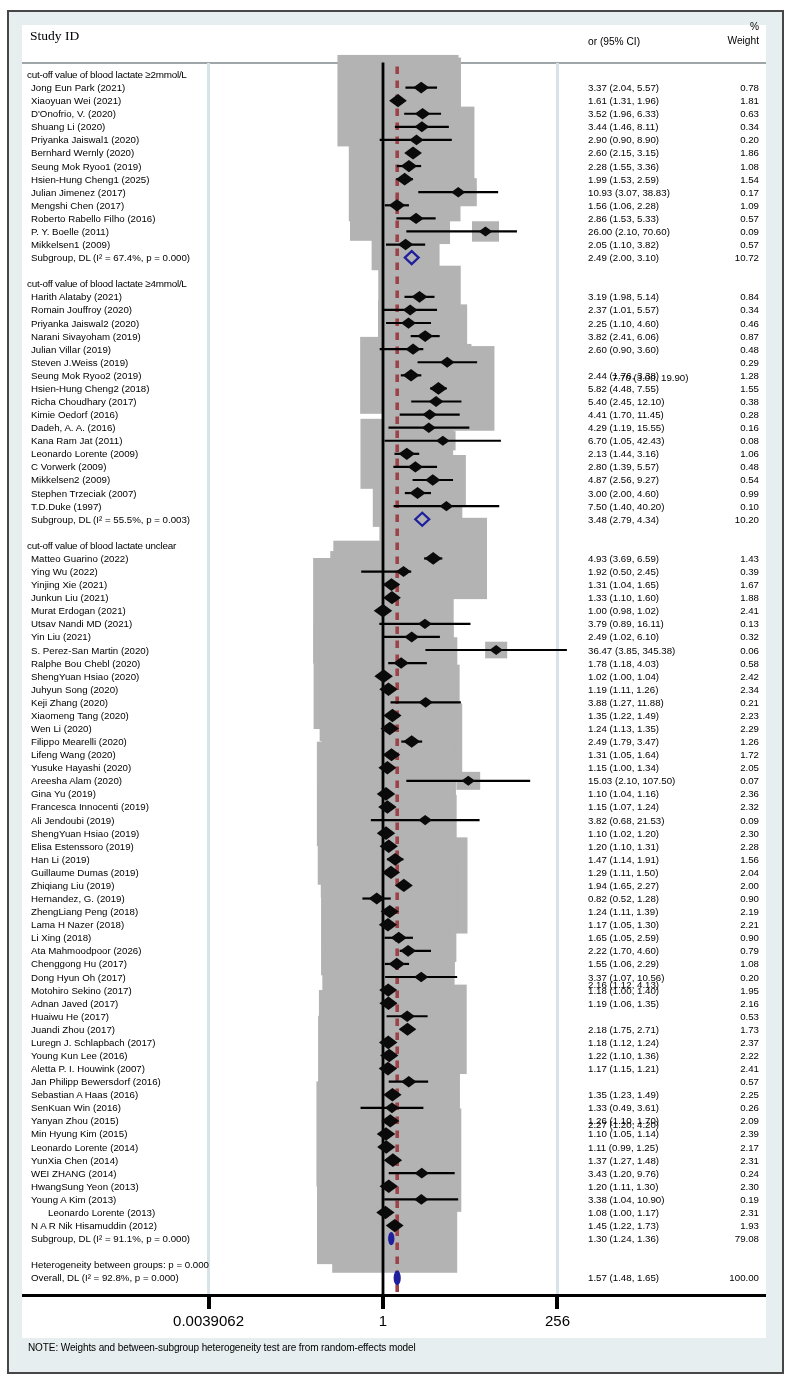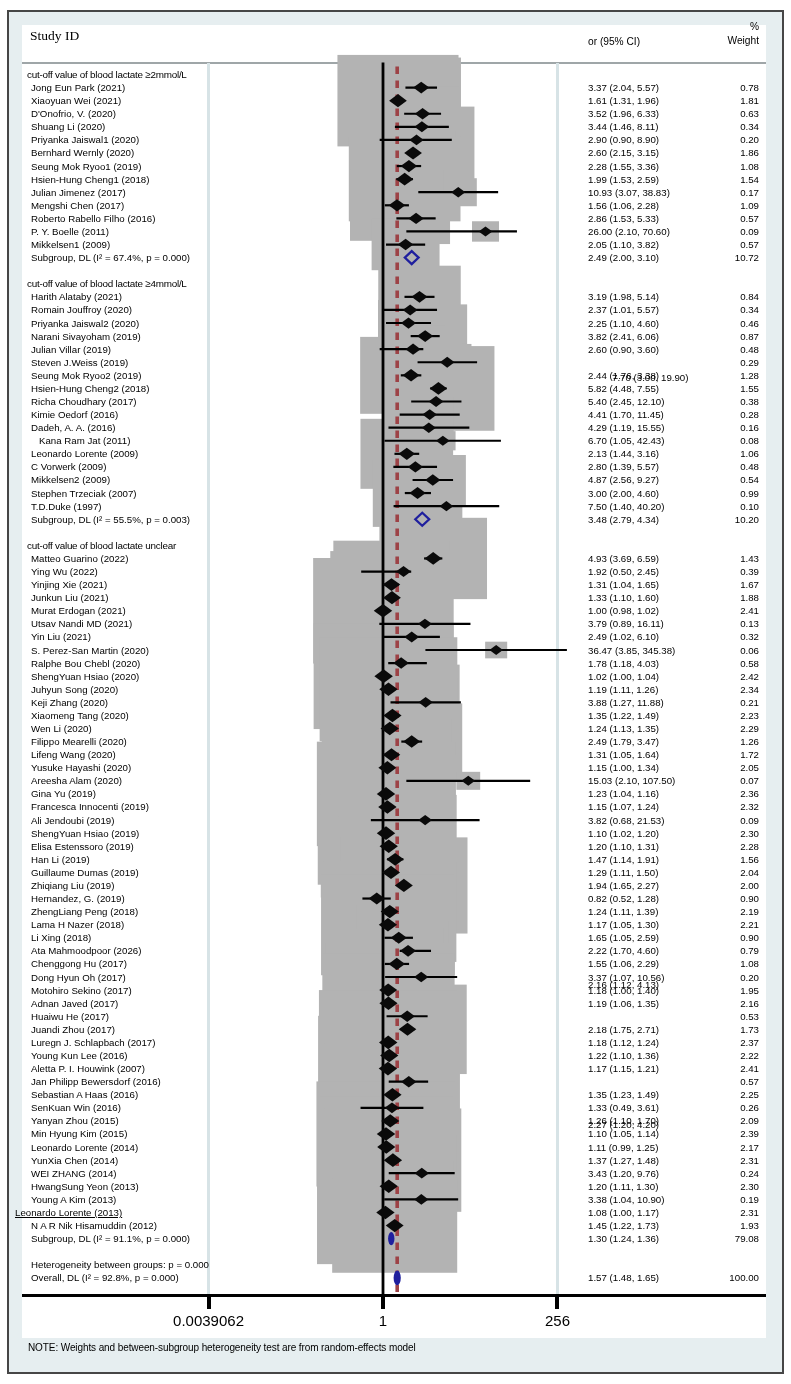--- a/index.html
+++ b/index.html
@@ -330,21 +330,21 @@
     <div class="rowtext wt-col" style="left: 690px; top: 120.32px; width: 69px; text-align: right;">0.34</div>
     <div class="rowtext " style="left: 31px; top: 133.4px;">Priyanka Jaiswal1 (2020)</div>
     <div class="rowtext or-col" style="left: 588px; top: 133.4px;">2.90 (0.90, 8.90)</div>
     <div class="rowtext wt-col" style="left: 690px; top: 133.4px; width: 69px; text-align: right;">0.20</div>
     <div class="rowtext " style="left: 31px; top: 146.48px;">Bernhard Wernly (2020)</div>
     <div class="rowtext or-col" style="left: 588px; top: 146.48px;">2.60 (2.15, 3.15)</div>
     <div class="rowtext wt-col" style="left: 690px; top: 146.48px; width: 69px; text-align: right;">1.86</div>
     <div class="rowtext " style="left: 31px; top: 159.56px;">Seung Mok Ryoo1 (2019)</div>
     <div class="rowtext or-col" style="left: 588px; top: 159.56px;">2.28 (1.55, 3.36)</div>
     <div class="rowtext wt-col" style="left: 690px; top: 159.56px; width: 69px; text-align: right;">1.08</div>
-    <div class="rowtext " style="left: 31px; top: 172.64px;">Hsien-Hung Cheng1 (2018)</div>
+    <div class="rowtext " style="left: 31px; top: 172.64px;">Hsien-Hung Cheng1 (2025)</div>
     <div class="rowtext or-col" style="left: 588px; top: 172.64px;">1.99 (1.53, 2.59)</div>
     <div class="rowtext wt-col" style="left: 690px; top: 172.64px; width: 69px; text-align: right;">1.54</div>
     <div class="rowtext " style="left: 31px; top: 185.72px;">Julian Jimenez (2017)</div>
     <div class="rowtext or-col" style="left: 588px; top: 185.72px;">10.93 (3.07, 38.83)</div>
     <div class="rowtext wt-col" style="left: 690px; top: 185.72px; width: 69px; text-align: right;">0.17</div>
     <div class="rowtext " style="left: 31px; top: 198.8px;">Mengshi Chen (2017)</div>
     <div class="rowtext or-col" style="left: 588px; top: 198.8px;">1.56 (1.06, 2.28)</div>
     <div class="rowtext wt-col" style="left: 690px; top: 198.8px; width: 69px; text-align: right;">1.09</div>
     <div class="rowtext " style="left: 31px; top: 211.88px;">Roberto Rabello Filho (2016)</div>
     <div class="rowtext or-col" style="left: 588px; top: 211.88px;">2.86 (1.53, 5.33)</div>
@@ -385,21 +385,21 @@
     <div class="rowtext wt-col" style="left: 690px; top: 381.92px; width: 69px; text-align: right;">1.55</div>
     <div class="rowtext " style="left: 31px; top: 395px;">Richa Choudhary (2017)</div>
     <div class="rowtext or-col" style="left: 588px; top: 395px;">5.40 (2.45, 12.10)</div>
     <div class="rowtext wt-col" style="left: 690px; top: 395px; width: 69px; text-align: right;">0.38</div>
     <div class="rowtext " style="left: 31px; top: 408.08px;">Kimie Oedorf (2016)</div>
     <div class="rowtext or-col" style="left: 588px; top: 408.08px;">4.41 (1.70, 11.45)</div>
     <div class="rowtext wt-col" style="left: 690px; top: 408.08px; width: 69px; text-align: right;">0.28</div>
     <div class="rowtext " style="left: 31px; top: 421.16px;">Dadeh, A. A. (2016)</div>
     <div class="rowtext or-col" style="left: 588px; top: 421.16px;">4.29 (1.19, 15.55)</div>
     <div class="rowtext wt-col" style="left: 690px; top: 421.16px; width: 69px; text-align: right;">0.16</div>
-    <div class="rowtext " style="left: 39px; top: 434.24px;">Kana Ram Jat (2011)</div>
+    <div class="rowtext " style="left: 31px; top: 434.24px;">Kana Ram Jat (2011)</div>
     <div class="rowtext or-col" style="left: 588px; top: 434.24px;">6.70 (1.05, 42.43)</div>
     <div class="rowtext wt-col" style="left: 690px; top: 434.24px; width: 69px; text-align: right;">0.08</div>
     <div class="rowtext " style="left: 31px; top: 447.32px;">Leonardo Lorente (2009)</div>
     <div class="rowtext or-col" style="left: 588px; top: 447.32px;">2.13 (1.44, 3.16)</div>
     <div class="rowtext wt-col" style="left: 690px; top: 447.32px; width: 69px; text-align: right;">1.06</div>
     <div class="rowtext " style="left: 31px; top: 460.4px;">C Vorwerk (2009)</div>
     <div class="rowtext or-col" style="left: 588px; top: 460.4px;">2.80 (1.39, 5.57)</div>
     <div class="rowtext wt-col" style="left: 690px; top: 460.4px; width: 69px; text-align: right;">0.48</div>
     <div class="rowtext " style="left: 31px; top: 473.48px;">Mikkelsen2 (2009)</div>
     <div class="rowtext or-col" style="left: 588px; top: 473.48px;">4.87 (2.56, 9.27)</div>
@@ -462,21 +462,21 @@
     <div class="rowtext " style="left: 31px; top: 748.16px;">Lifeng Wang (2020)</div>
     <div class="rowtext or-col" style="left: 588px; top: 748.16px;">1.31 (1.05, 1.64)</div>
     <div class="rowtext wt-col" style="left: 690px; top: 748.16px; width: 69px; text-align: right;">1.72</div>
     <div class="rowtext " style="left: 31px; top: 761.24px;">Yusuke Hayashi (2020)</div>
     <div class="rowtext or-col" style="left: 588px; top: 761.24px;">1.15 (1.00, 1.34)</div>
     <div class="rowtext wt-col" style="left: 690px; top: 761.24px; width: 69px; text-align: right;">2.05</div>
     <div class="rowtext " style="left: 31px; top: 774.32px;">Areesha Alam (2020)</div>
     <div class="rowtext or-col" style="left: 588px; top: 774.32px;">15.03 (2.10, 107.50)</div>
     <div class="rowtext wt-col" style="left: 690px; top: 774.32px; width: 69px; text-align: right;">0.07</div>
     <div class="rowtext " style="left: 31px; top: 787.4px;">Gina Yu (2019)</div>
-    <div class="rowtext or-col" style="left: 588px; top: 787.4px;">1.23 (1.04, 1.16)</div>
+    <div class="rowtext or-col" style="left: 588px; top: 787.4px;">1.10 (1.04, 1.16)</div>
     <div class="rowtext wt-col" style="left: 690px; top: 787.4px; width: 69px; text-align: right;">2.36</div>
     <div class="rowtext " style="left: 31px; top: 800.48px;">Francesca Innocenti (2019)</div>
     <div class="rowtext or-col" style="left: 588px; top: 800.48px;">1.15 (1.07, 1.24)</div>
     <div class="rowtext wt-col" style="left: 690px; top: 800.48px; width: 69px; text-align: right;">2.32</div>
     <div class="rowtext " style="left: 31px; top: 813.56px;">Ali Jendoubi (2019)</div>
     <div class="rowtext or-col" style="left: 588px; top: 813.56px;">3.82 (0.68, 21.53)</div>
     <div class="rowtext wt-col" style="left: 690px; top: 813.56px; width: 69px; text-align: right;">0.09</div>
     <div class="rowtext " style="left: 31px; top: 826.64px;">ShengYuan Hsiao (2019)</div>
     <div class="rowtext or-col" style="left: 588px; top: 826.64px;">1.10 (1.02, 1.20)</div>
     <div class="rowtext wt-col" style="left: 690px; top: 826.64px; width: 69px; text-align: right;">2.30</div>
@@ -557,21 +557,21 @@
     <div class="rowtext wt-col" style="left: 690px; top: 1153.64px; width: 69px; text-align: right;">2.31</div>
     <div class="rowtext " style="left: 31px; top: 1166.72px;">WEI ZHANG (2014)</div>
     <div class="rowtext or-col" style="left: 588px; top: 1166.72px;">3.43 (1.20, 9.76)</div>
     <div class="rowtext wt-col" style="left: 690px; top: 1166.72px; width: 69px; text-align: right;">0.24</div>
     <div class="rowtext " style="left: 31px; top: 1179.8px;">HwangSung Yeon (2013)</div>
     <div class="rowtext or-col" style="left: 588px; top: 1179.8px;">1.20 (1.11, 1.30)</div>
     <div class="rowtext wt-col" style="left: 690px; top: 1179.8px; width: 69px; text-align: right;">2.30</div>
     <div class="rowtext " style="left: 31px; top: 1192.88px;">Young A Kim (2013)</div>
     <div class="rowtext or-col" style="left: 588px; top: 1192.88px;">3.38 (1.04, 10.90)</div>
     <div class="rowtext wt-col" style="left: 690px; top: 1192.88px; width: 69px; text-align: right;">0.19</div>
-    <div class="rowtext " style="left: 15px; top: 1205.96px; text-decoration: underline;">Leonardo Lorente (2013)</div>
+    <div class="rowtext " style="left: 48px; top: 1205.96px;">Leonardo Lorente (2013)</div>
     <div class="rowtext or-col" style="left: 588px; top: 1205.96px;">1.08 (1.00, 1.17)</div>
     <div class="rowtext wt-col" style="left: 690px; top: 1205.96px; width: 69px; text-align: right;">2.31</div>
     <div class="rowtext " style="left: 31px; top: 1219.04px;">N A R Nik Hisamuddin (2012)</div>
     <div class="rowtext or-col" style="left: 588px; top: 1219.04px;">1.45 (1.22, 1.73)</div>
     <div class="rowtext wt-col" style="left: 690px; top: 1219.04px; width: 69px; text-align: right;">1.93</div>
     <div class="rowtext " style="left: 31px; top: 1232.12px;">Subgroup, DL (I² = 91.1%, p = 0.000)</div>
     <div class="rowtext or-col" style="left: 588px; top: 1232.12px;">1.30 (1.24, 1.36)</div>
     <div class="rowtext wt-col" style="left: 690px; top: 1232.12px; width: 69px; text-align: right;">79.08</div>
     <div class="rowtext " style="left: 31px; top: 1258.28px;">Heterogeneity between groups: p = 0.000</div>
     <div class="rowtext " style="left: 31px; top: 1271.36px;">Overall, DL (I² = 92.8%, p = 0.000)</div>

